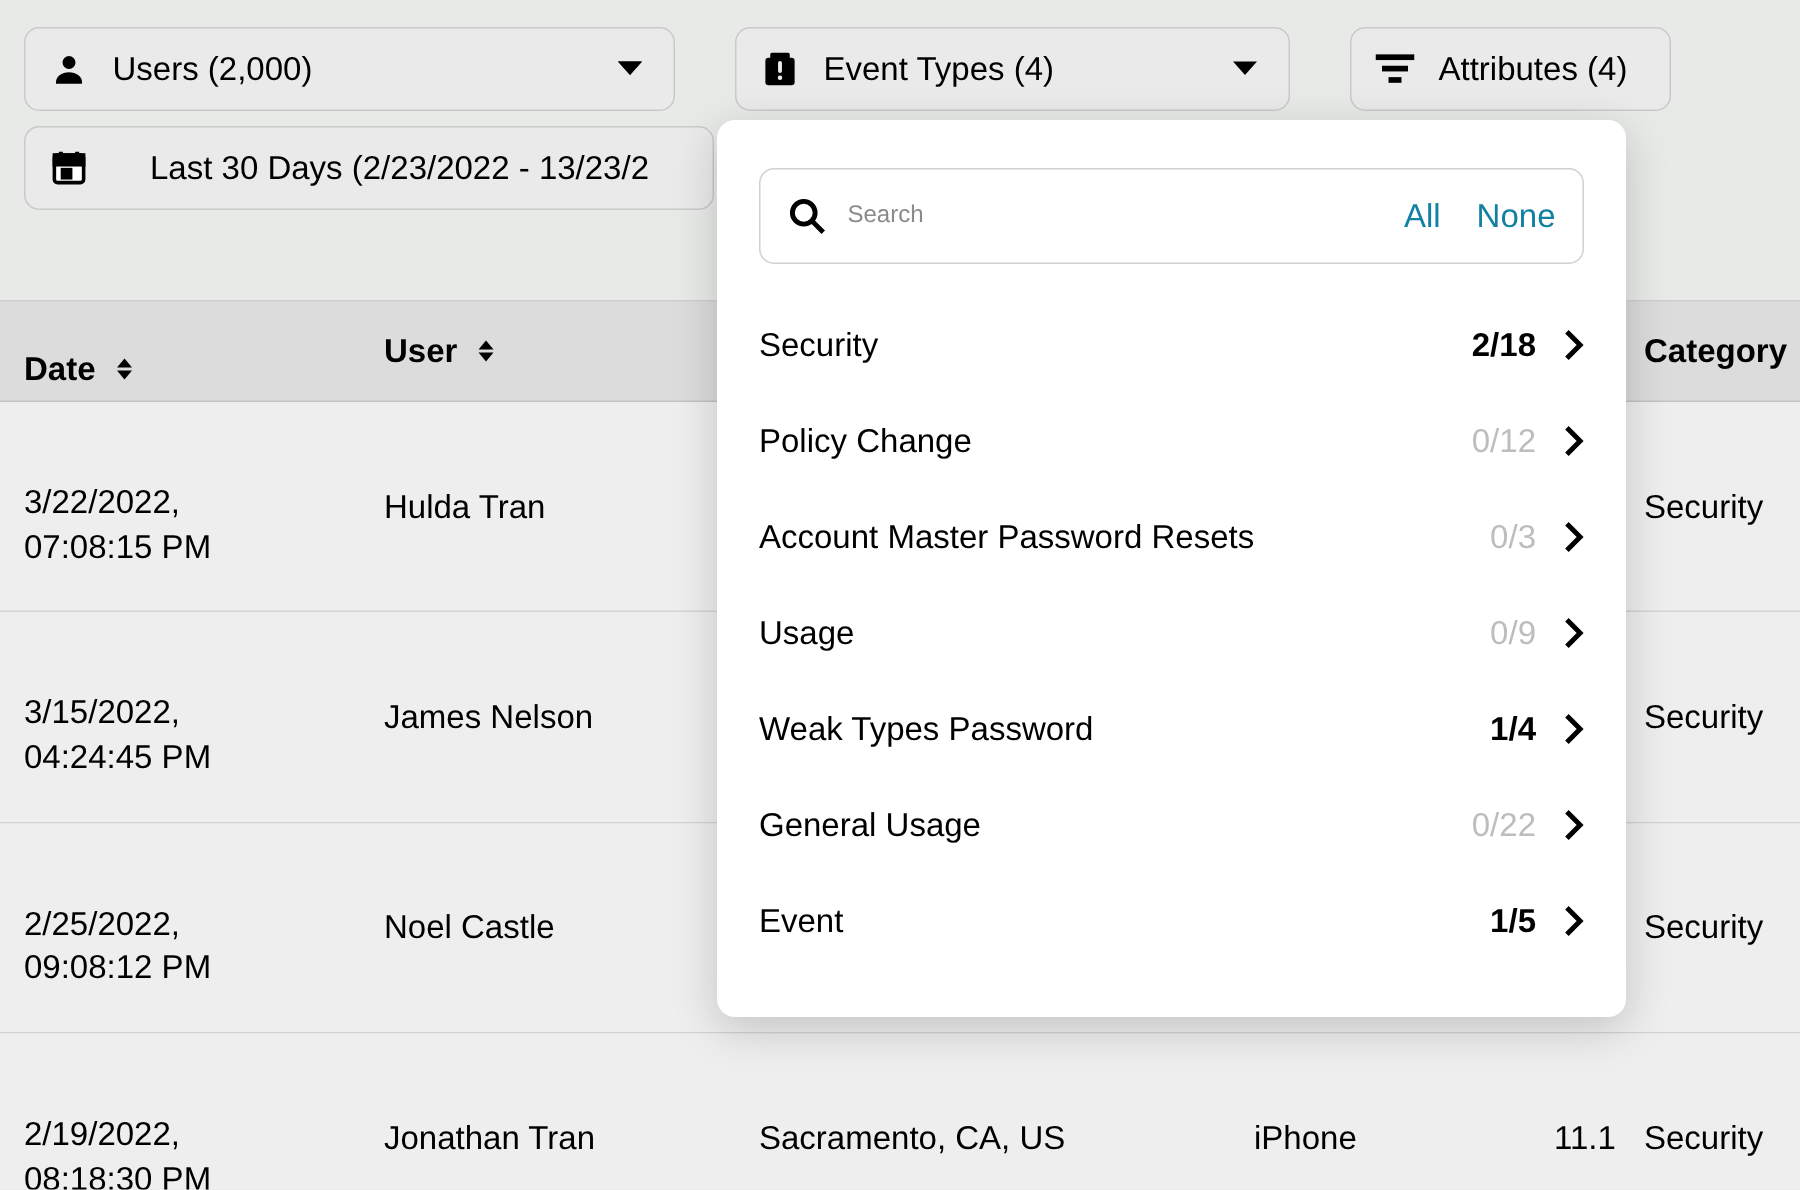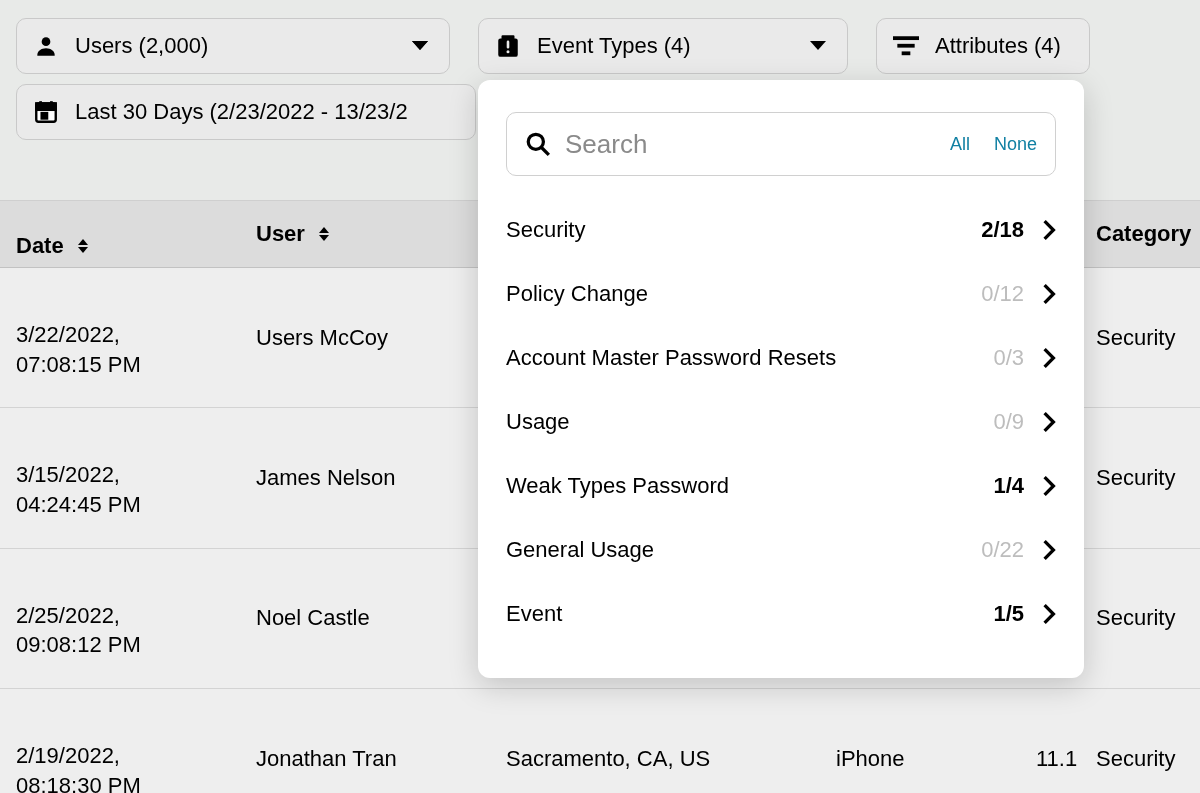--- a/index.html
+++ b/index.html
@@ -7,21 +7,21 @@
     font-family: -apple-system, BlinkMacSystemFont, "Segoe UI", Helvetica, Arial, sans-serif;
     background: #e8eae8;
     width: 1200px;
     height: 793px;
     overflow: hidden;
     color: #000;
     position: relative;
   }
   .filter-bar {
     display: flex;
-    gap: 28px;
+    gap: 40px;
     padding: 18px 16px 10px 16px;
     flex-wrap: wrap;
   }
   .filter-pill {
     display: flex;
     align-items: center;
     height: 56px;
     padding: 0 20px 0 16px;
     background: #eaeaea;
     border: 1px solid #c9c9c9;
@@ -38,21 +38,21 @@
   .filter-pill .label {
     flex: 1;
     font-weight: 400;
   }
   .filter-pill .chevron {
     margin-left: 24px;
   }
   .pill-users { width: 434px; }
   .pill-events { width: 370px; }
   .pill-attributes { width: 214px; }
-  .pill-date { width: 460px; }
+  .pill-date { width: 460px; gap: 25px; }
 
   .date-row {
     padding: 0 16px 20px 16px;
   }
 
   .table-section {
     background: #e6e6e6;
     margin-top: 40px;
   }
   .table-header {
@@ -103,27 +103,27 @@
     border: 1px solid #d0d0d0;
     border-radius: 10px;
     height: 64px;
     padding: 0 18px;
     gap: 14px;
   }
   .dropdown .search-row input {
     flex: 1;
     border: none;
     outline: none;
-    font-size: 26px;
+    font-size: 16px;
     color: #a21caf;
     background: transparent;
   }
   .dropdown .search-row input::placeholder { color: #8a8a8a; }
   .dropdown .search-row .link {
-    font-size: 18px;
+    font-size: 22px;
     color: #1180a3;
     margin-left: 10px;
     cursor: pointer;
   }
   .dropdown .cat-list {
     margin-top: 22px;
   }
   .dropdown .cat-item {
     display: flex;
     align-items: center;
@@ -248,21 +248,21 @@
       <span>Category</span>
     </div>
   </div>
 
   <div id="table-body">
       <div class="table-row">
         <div class="col-date" style="display:block">
           <div>3/22/2022,</div>
           <div>07:08:15 PM</div>
         </div>
-        <div class="col-user">Users McCoy</div>
+        <div class="col-user">Hulda Tran</div>
         <div class="col-gap"></div>
         <div class="col-device"></div>
         <div class="col-ver"></div>
         <div class="col-cat">Security</div>
       </div>
       <div class="table-row">
         <div class="col-date" style="display:block">
           <div>3/15/2022,</div>
           <div>04:24:45 PM</div>
         </div>

